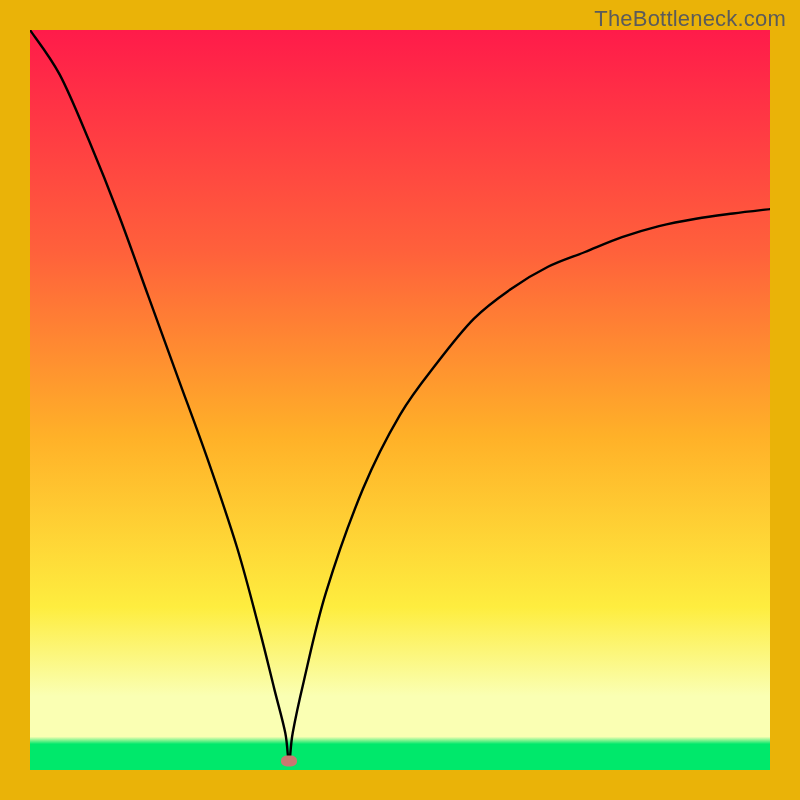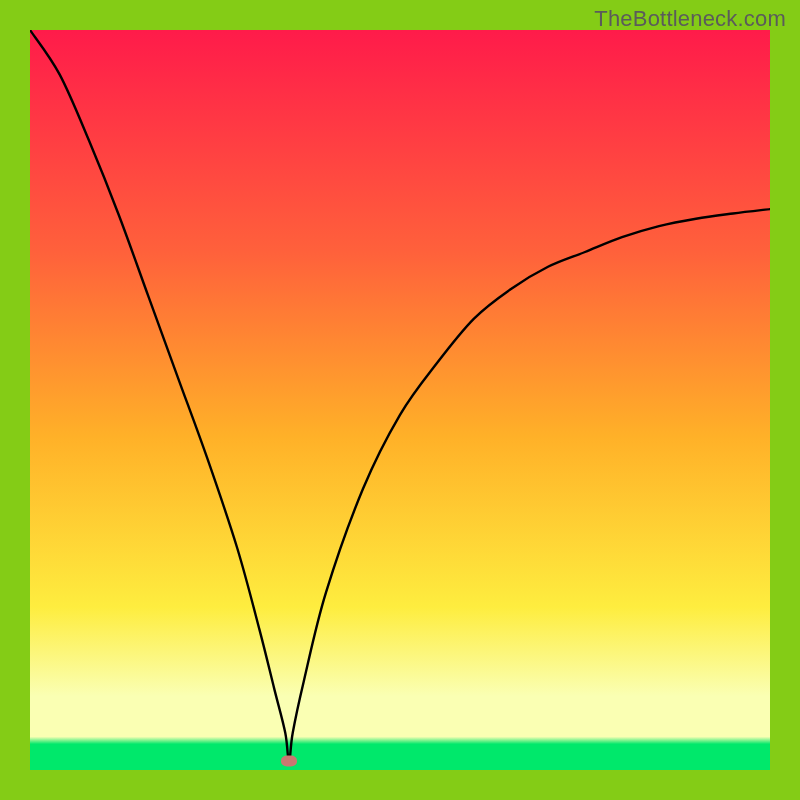--- a/index.html
+++ b/index.html
@@ -8,21 +8,21 @@
     width: 800px;
     height: 800px;
     background: #000;
     overflow: hidden;
     font-family: Arial, Helvetica, sans-serif;
   }
   .stage {
     position: relative;
     width: 800px;
     height: 800px;
-    background: #84cc16;
+    background: #eab308;
   }
   .watermark {
     position: absolute;
     top: 6px;
     right: 14px;
     color: #5b5b5b;
     font-size: 22px;
     letter-spacing: 0.2px;
     font-weight: 500;
     z-index: 5;

